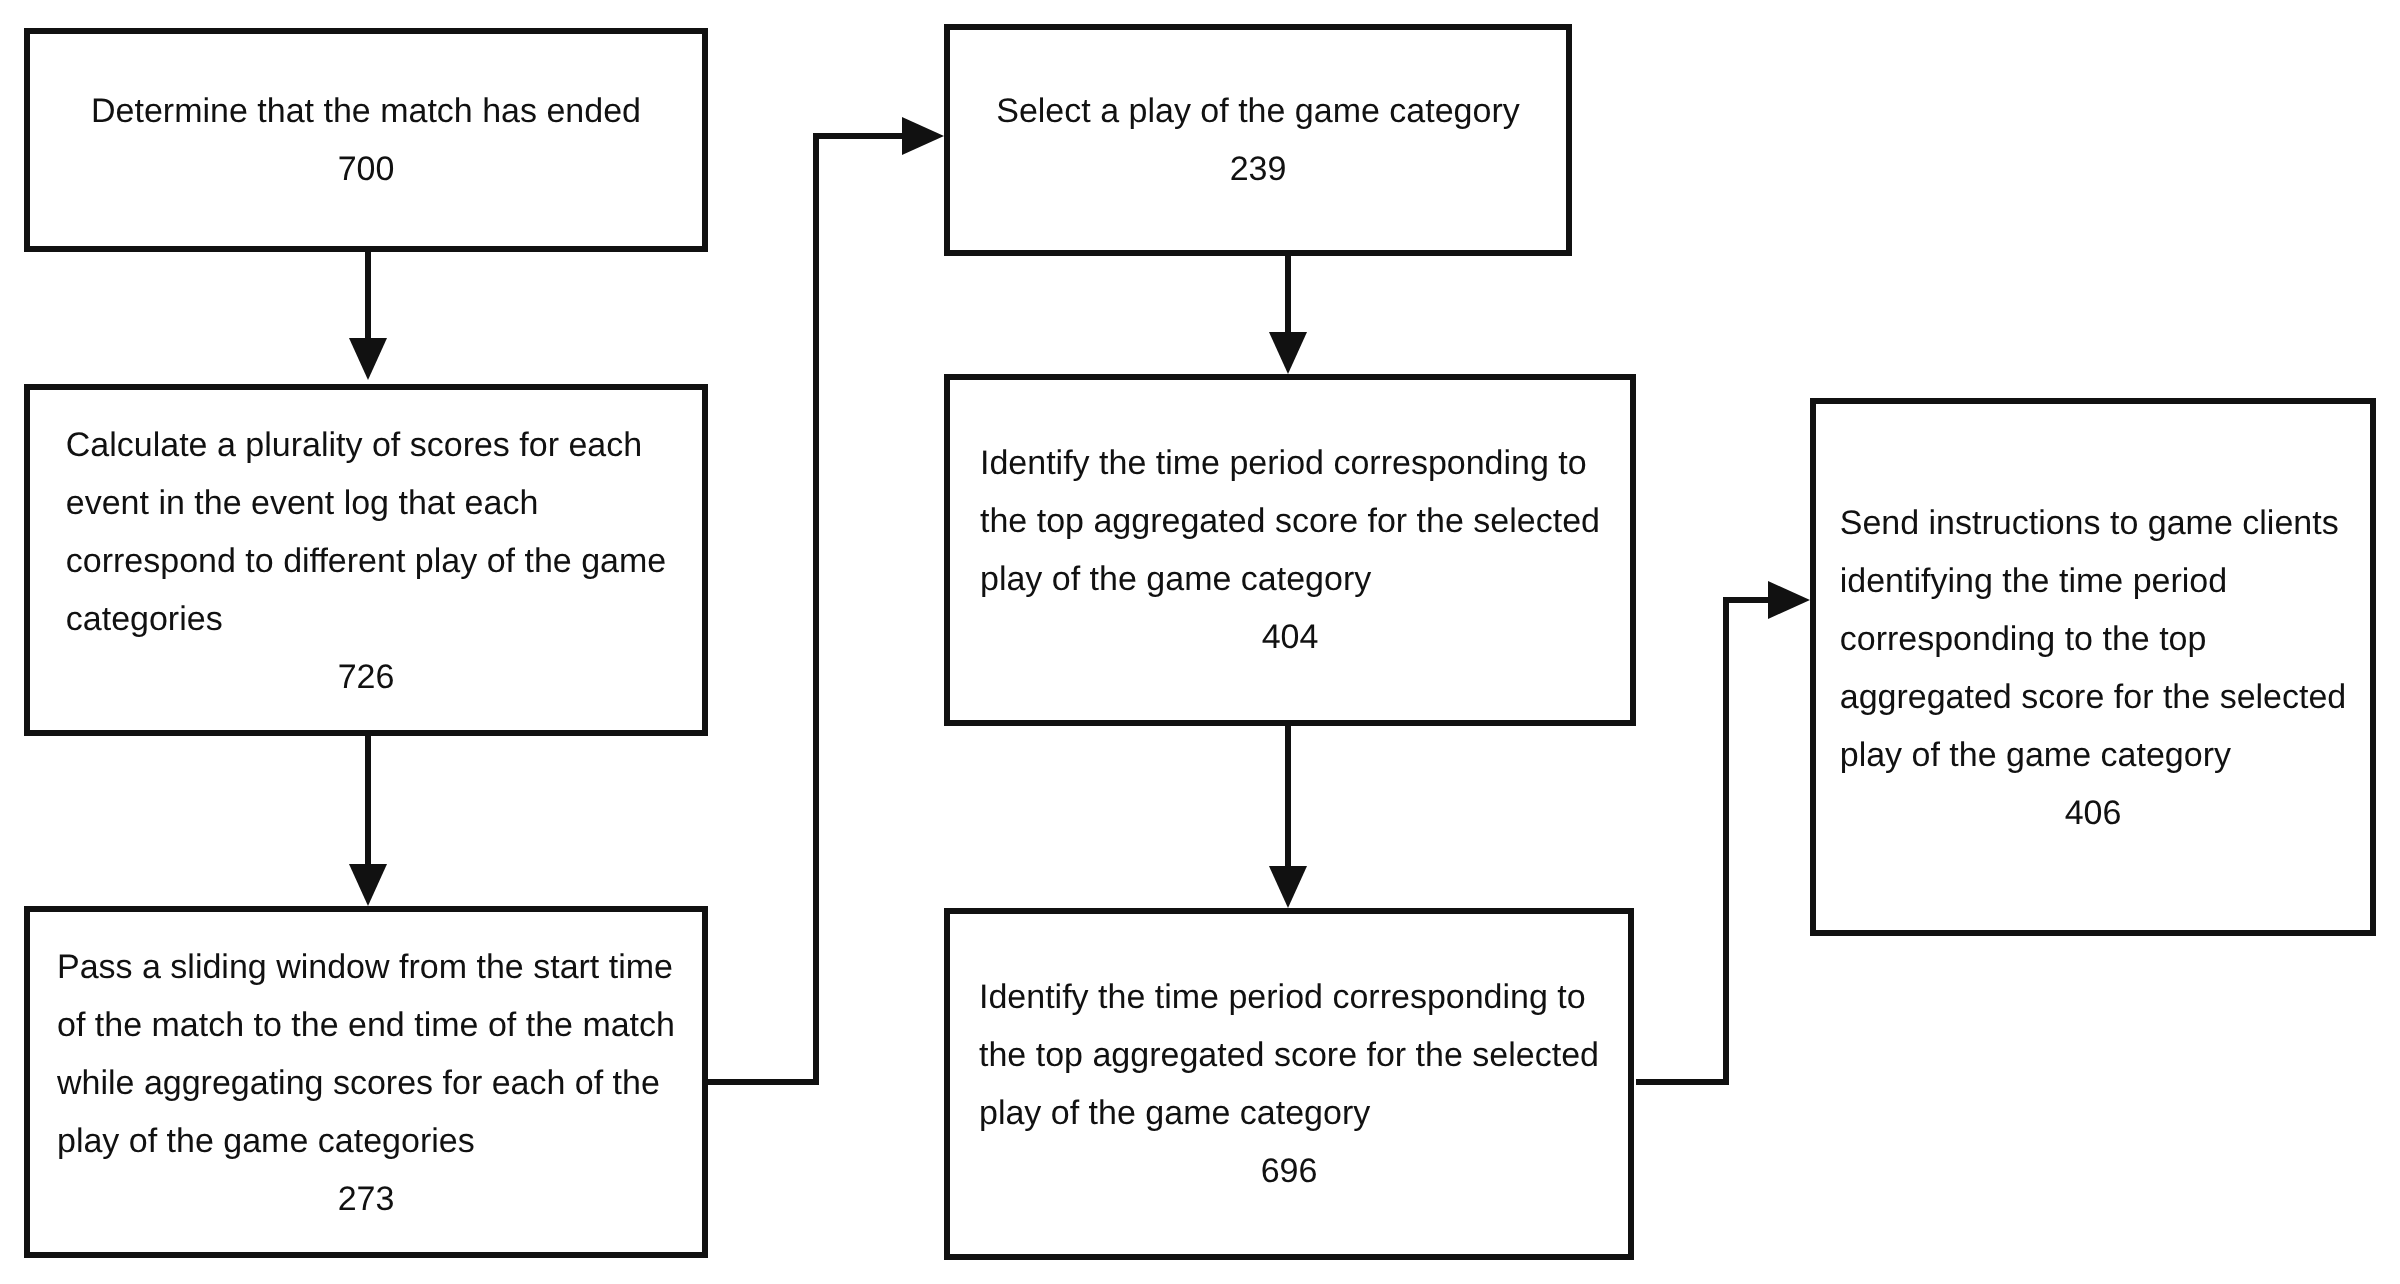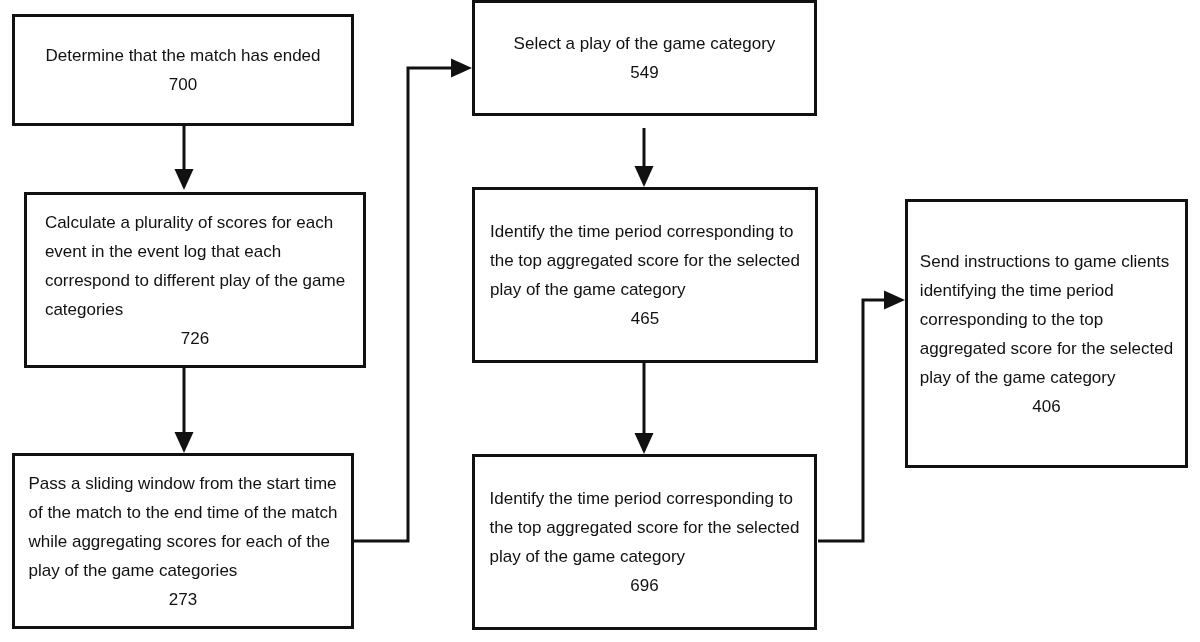--- a/index.html
+++ b/index.html
@@ -34,23 +34,23 @@
     flex-direction: column;
     justify-content: center;
     align-items: center;
     text-align: left;
     font-size: 17px;
     line-height: 29px;
     padding: 0 3px;
   }
   .box-text { white-space: pre-line; }
   .b400 { left: 12px;  top: 14px;  width: 342px; height: 112px; }
-  .b401 { left: 24px;  top: 192px; width: 342px; height: 176px; }
+  .b401 { left: 12px;  top: 192px; width: 342px; height: 176px; }
   .b402 { left: 12px;  top: 453px; width: 342px; height: 176px; }
-  .b403 { left: 472px; top: 0;  width: 345px; height: 116px; }
+  .b403 { left: 472px; top: 12px;  width: 314px; height: 116px; }
   .b404 { left: 472px; top: 187px; width: 346px; height: 176px; }
   .b405 { left: 472px; top: 454px; width: 345px; height: 176px; }
   .b406 { left: 905px; top: 165px; width: 283px; height: 269px; margin-top: 34px; }
 </style>
 </head>
 <body>
 
 <div class="stage">
 
   <svg class="arrows" viewBox="0 0 1200 642" xmlns="http://www.w3.org/2000/svg">
@@ -96,28 +96,28 @@
   <div class="box b402">
     <div class="box-text">Pass a sliding window from the start time
 of the match to the end time of the match
 while aggregating scores for each of the
 play of the game categories</div>
     <div class="box-number">273</div>
   </div>
 
   <div class="box b403">
     <div class="box-text">Select a play of the game category</div>
-    <div class="box-number">549</div>
+    <div class="box-number">239</div>
   </div>
 
   <div class="box b404">
     <div class="box-text">Identify the time period corresponding to
 the top aggregated score for the selected
 play of the game category</div>
-    <div class="box-number">465</div>
+    <div class="box-number">404</div>
   </div>
 
   <div class="box b405">
     <div class="box-text">Identify the time period corresponding to
 the top aggregated score for the selected
 play of the game category</div>
     <div class="box-number">696</div>
   </div>
 
   <div class="box b406">

